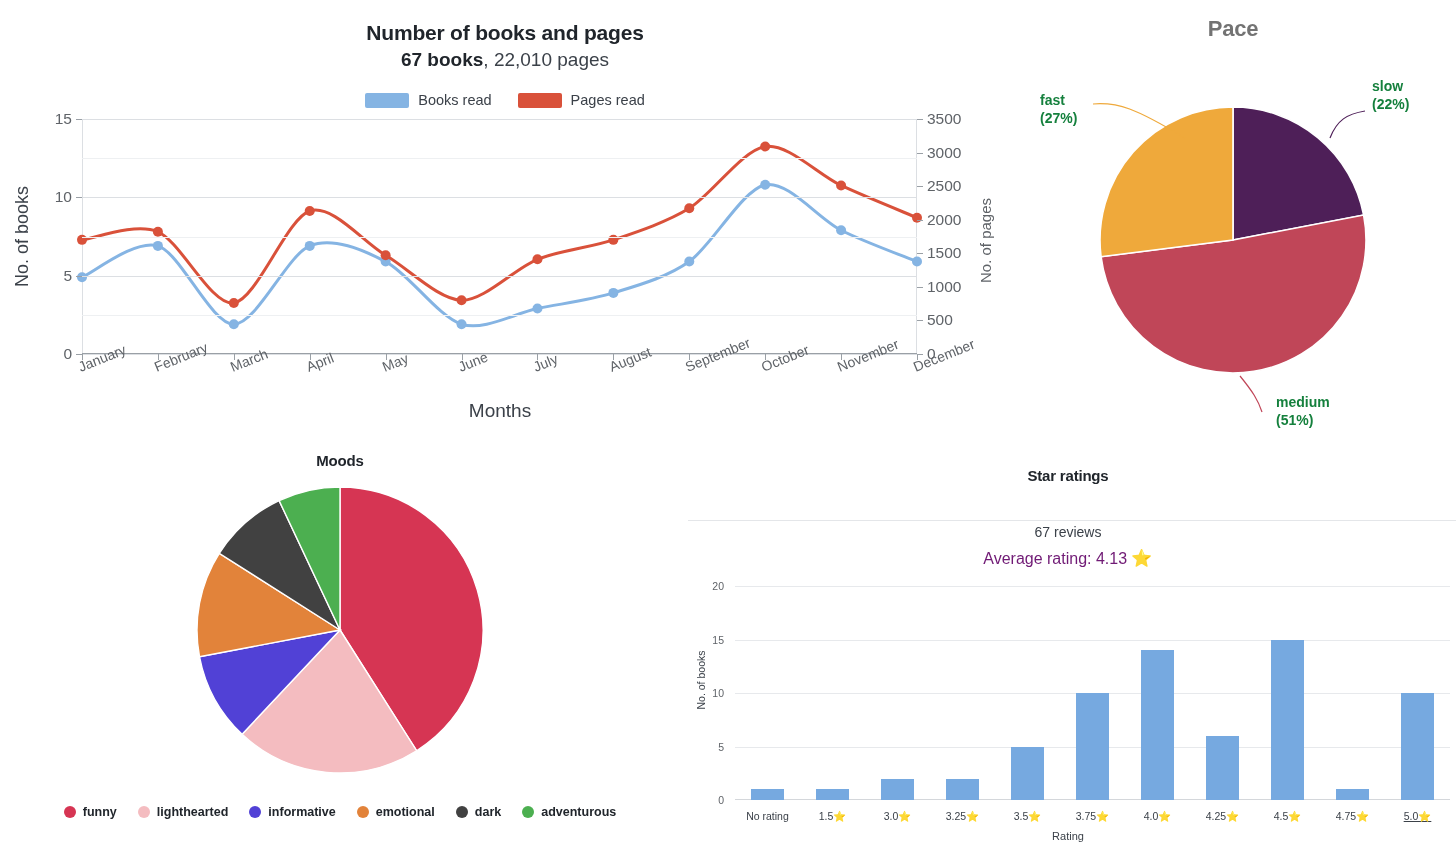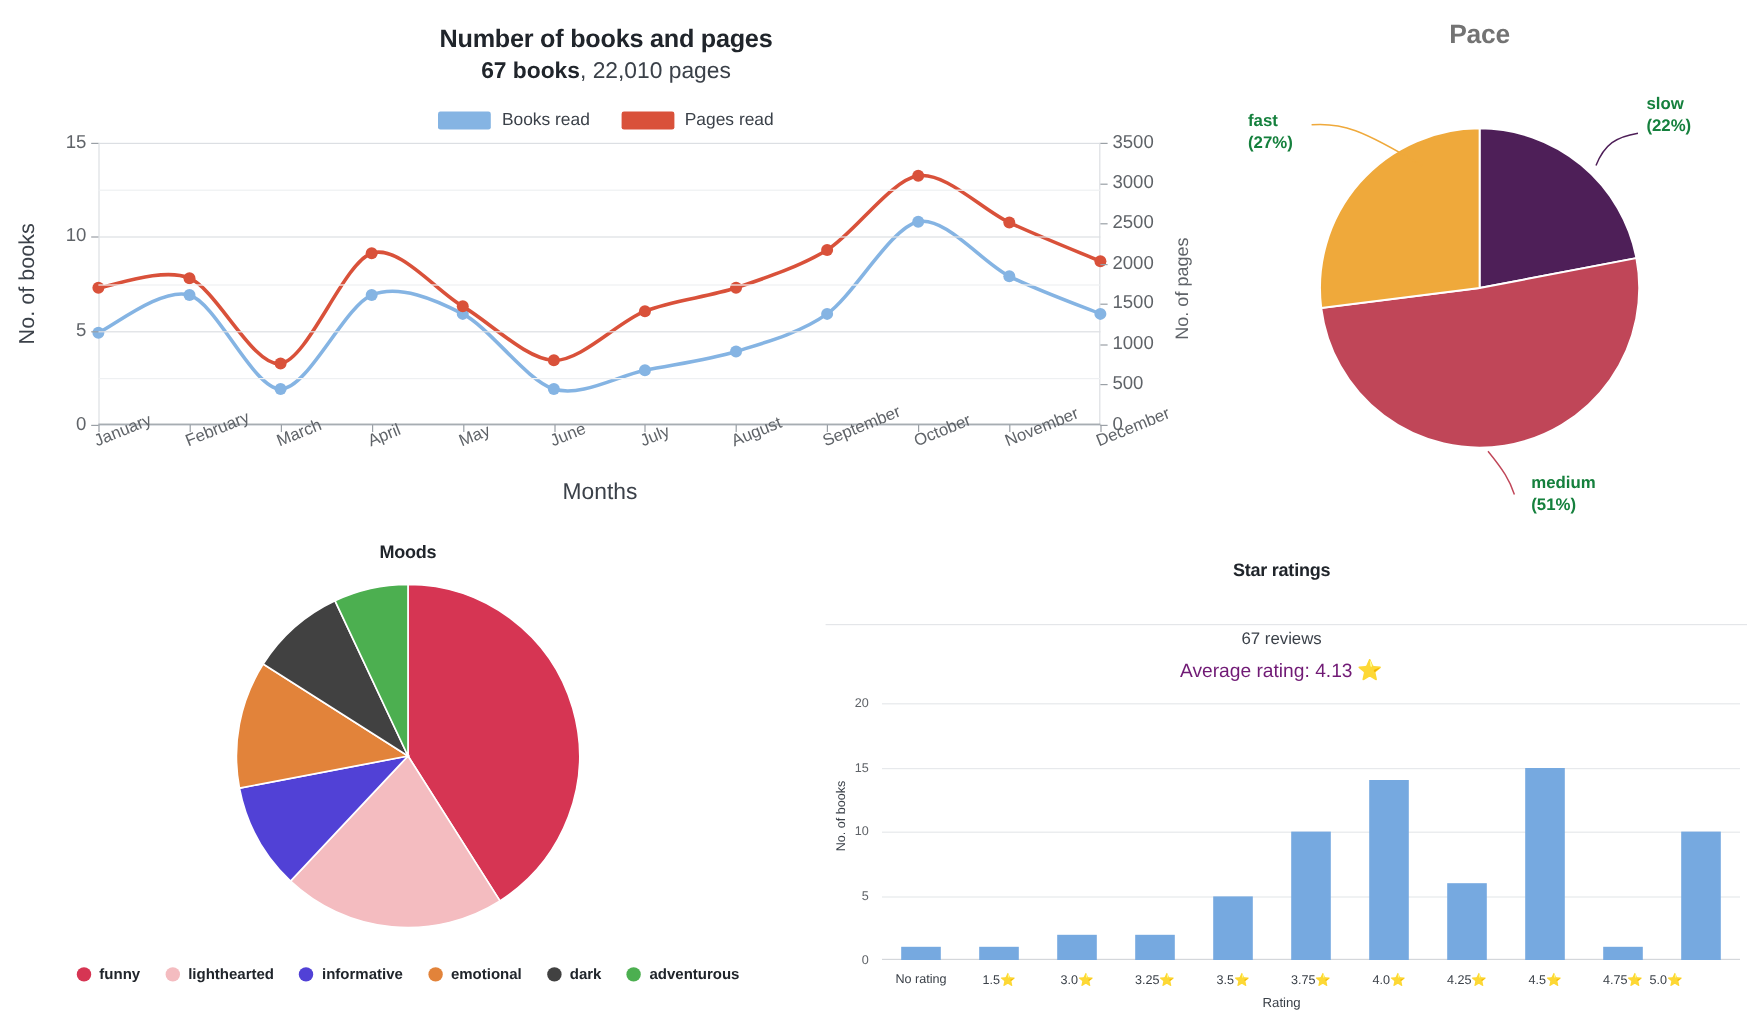--- a/index.html
+++ b/index.html
@@ -298,16 +298,16 @@
   <div class="sr-xtick" style="left: 55px; width: 65px; top: 370px;">No rating</div>
       <div class="sr-xtick" style="left: 120px; width: 65px; top: 370px;">1.5⭐</div>
       <div class="sr-xtick" style="left: 185px; width: 65px; top: 370px;">3.0⭐</div>
       <div class="sr-xtick" style="left: 250px; width: 65px; top: 370px;">3.25⭐</div>
       <div class="sr-xtick" style="left: 315px; width: 65px; top: 370px;">3.5⭐</div>
       <div class="sr-xtick" style="left: 380px; width: 65px; top: 370px;">3.75⭐</div>
       <div class="sr-xtick" style="left: 445px; width: 65px; top: 370px;">4.0⭐</div>
       <div class="sr-xtick" style="left: 510px; width: 65px; top: 370px;">4.25⭐</div>
       <div class="sr-xtick" style="left: 575px; width: 65px; top: 370px;">4.5⭐</div>
       <div class="sr-xtick" style="left: 640px; width: 65px; top: 370px;">4.75⭐</div>
-      <div class="sr-xtick" style="left: 676px; width: 65px; top: 370px;">5.0⭐</div>
+      <div class="sr-xtick" style="left: 705px; width: 65px; top: 370px; text-decoration: underline;">5.0⭐</div>
     </div>
 
 </div>
 
 </body></html>

